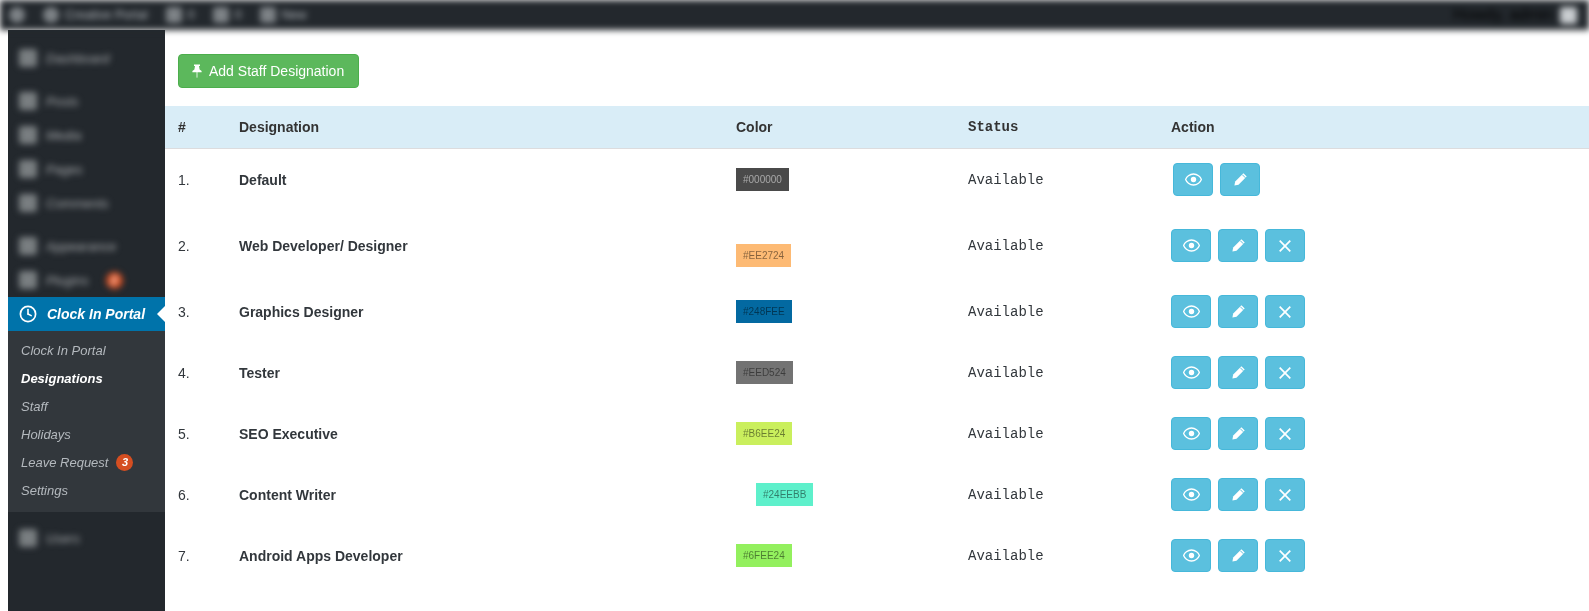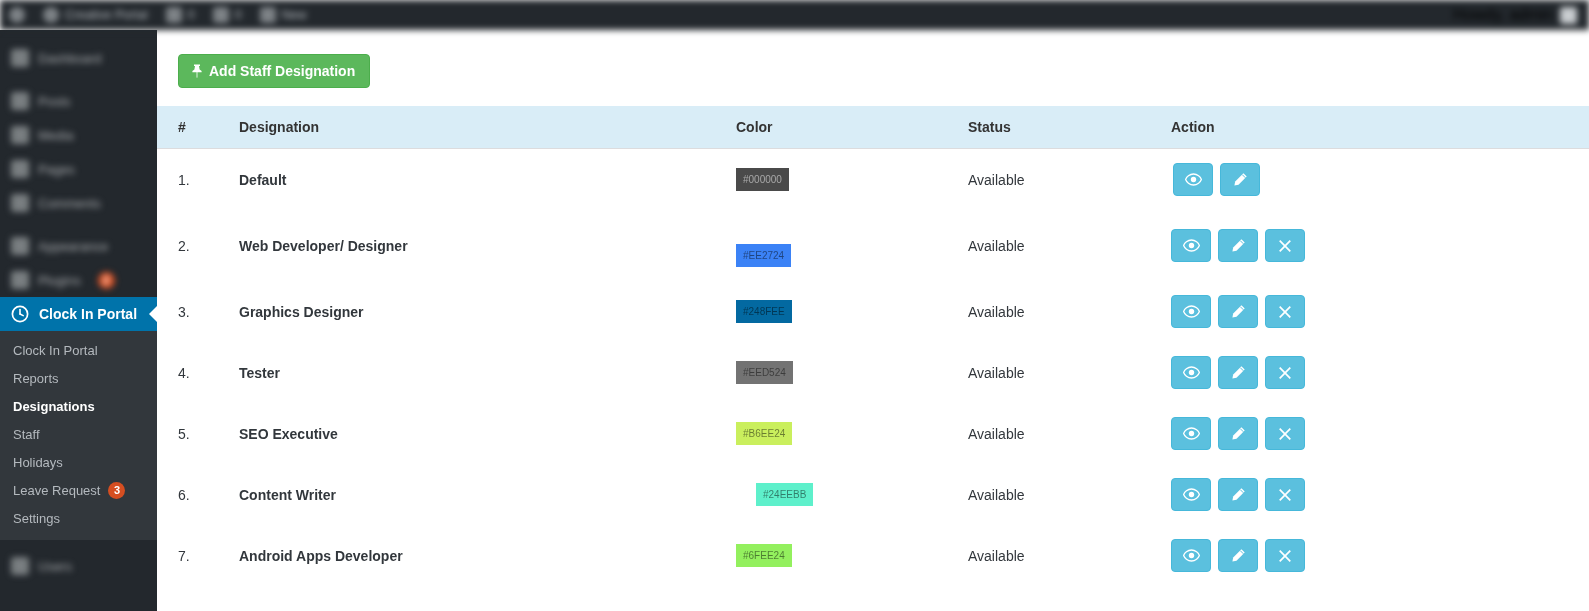--- a/index.html
+++ b/index.html
@@ -30,22 +30,22 @@
     background: #8d9296; display: inline-block; flex: none;
     opacity: .85;
   }
   .ab-glyph.sq { border-radius: 3px; }
   .ab-spacer { flex: 1 1 auto; }
   .ab-right { display: flex; align-items: center; gap: 7px; padding-right: 12px; }
   .ab-avatar { width: 17px; height: 17px; background: #c9cdd0; border-radius: 2px; }
 
   
   .sidebar {
-    position: absolute; top: 30px; left: 0; width: 157px; height: 581px;
-    background: #23282d; z-index: 4;
+    position: absolute; top: 30px; left: 8px; width: 157px; height: 581px;
+    background: #23282d; z-index: 4; font-style: italic;
   }
   .sb-blurtop { filter: blur(3.4px); }
   .sb-blurbot { filter: blur(3.4px); }
   .sb-row {
     display: flex; align-items: center; gap: 9px;
     height: 34px; padding-left: 11px;
     color: #a7aaad; font-size: 13px; white-space: nowrap;
   }
   .sb-ic {
     width: 18px; height: 18px; flex: none; border-radius: 3px;
@@ -94,21 +94,21 @@
   }
   .page-title {
     margin: 0; padding: 22px 0 0 21px;
     font-size: 36px; font-weight: 400; color: #23282d;
     letter-spacing: .1px;
   }
   .btn-add {
     display: inline-flex; align-items: center; gap: 6px;
     margin: 24px 0 0 21px; padding: 9px 14px 9px 12px;
     background: #5cb85c; border: 1px solid #4cae4c; border-radius: 4px;
-    color: #fff; font-size: 14px; line-height: 1; cursor: pointer; font-weight: bold;
+    color: #fff; font-size: 14px; line-height: 1; cursor: pointer;
   }
   .pin-ic { width: 12px; height: 14px; flex: none; }
 
   table.dt {
     width: 1432px; margin-top: 18px;
     border-collapse: collapse; table-layout: fixed;
   }
   table.dt thead th, table.dt tfoot th {
     background: #d9edf7;
     color: #333; font-size: 14px; font-weight: 700;
@@ -116,21 +116,21 @@
     border-bottom: 1px solid #dcdcde;
   }
   table.dt tbody td {
     padding: 14px 8px 14px 0;
     font-size: 14px; color: #32373c; vertical-align: middle;
     border: none;
   }
   .c-num   { width: 82px;  padding-left: 21px !important; }
   .c-desig { width: 497px; font-weight: bold; }
   .c-color { width: 232px; }
-  .c-status{ width: 203px; }
+  .c-status{ width: 203px; font-family: Liberation Mono, monospace; }
   .c-action{ width: 418px; }
 
   .swatch {
     display: inline-block; padding: 3px 7px;
     font-size: 10px; line-height: 17px;
     color: rgba(0,0,0,.48);
   }
   .swatch.dark { color: rgba(255,255,255,.50); }
 
   .actions { display: flex; gap: 7px; align-items: center; }
@@ -220,23 +220,20 @@
           <line x1="9" y1="9" x2="12.2" y2="10.6" stroke="#ffffff" stroke-width="1.6" stroke-linecap="round"></line>
         </svg>
       </span>
       <span>Clock In Portal</span>
       <span class="arrow"></span>
     </div>
 
     <div class="submenu">
       <div class="sub-item">
         <span>Clock In Portal</span>
-      </div>
-      <div class="sub-item">
-        <span>Reports</span>
       </div>
       <div class="sub-item current">
         <span>Designations</span>
       </div>
       <div class="sub-item">
         <span>Staff</span>
       </div>
       <div class="sub-item">
         <span>Holidays</span>
       </div>
@@ -303,21 +300,21 @@
                       <path d="M10.2 2.6l3.2 3.2" stroke="#5bc0de" stroke-width="1"></path>
                     </svg>
                   </span>
                 </button>
               </div>
             </td>
           </tr>
           <tr>
             <td class="c-num">2.</td>
             <td class="c-desig">Web Developer/ Designer</td>
-            <td class="c-color"><span class="swatch" style="background: #3b82f6; margin-top: 20px;">#EE2724</span></td>
+            <td class="c-color"><span class="swatch" style="background: #fdba74; margin-top: 20px;">#EE2724</span></td>
             <td class="c-status">Available</td>
             <td class="c-action">
               <div class="actions">
                 <button class="act-btn">
                   <span>
                     <svg width="17" height="13" viewBox="0 0 17 13">
                       <path d="M8.5 1C4.6 1 1.5 4 0.6 6.5 1.5 9 4.6 12 8.5 12s7-3 7.9-5.5C15.5 4 12.4 1 8.5 1z" fill="none" stroke="#fff" stroke-width="1.3"></path>
                       <circle cx="8.5" cy="6.5" r="2.7" fill="#fff"></circle>
                     </svg>
                   </span>

